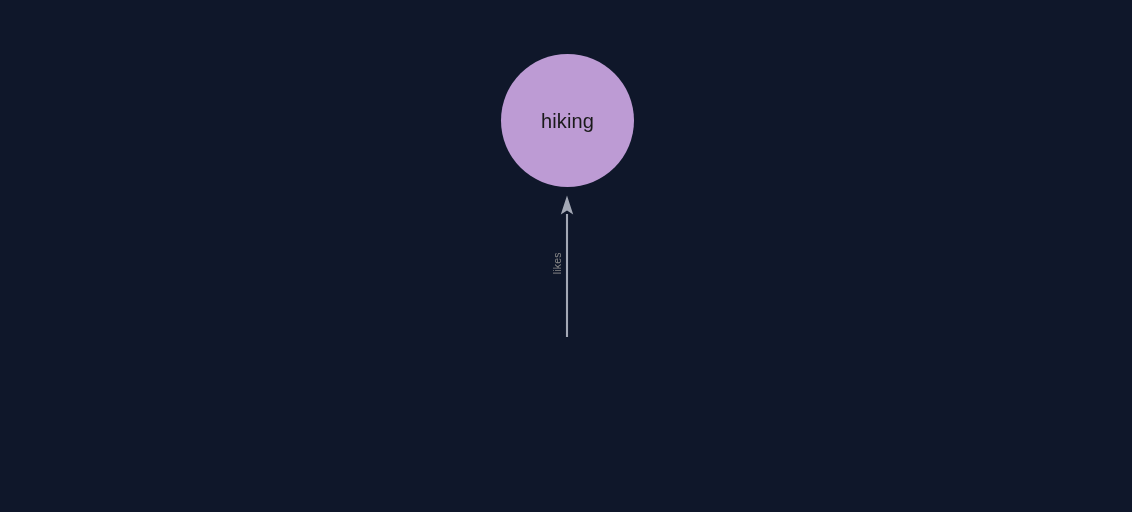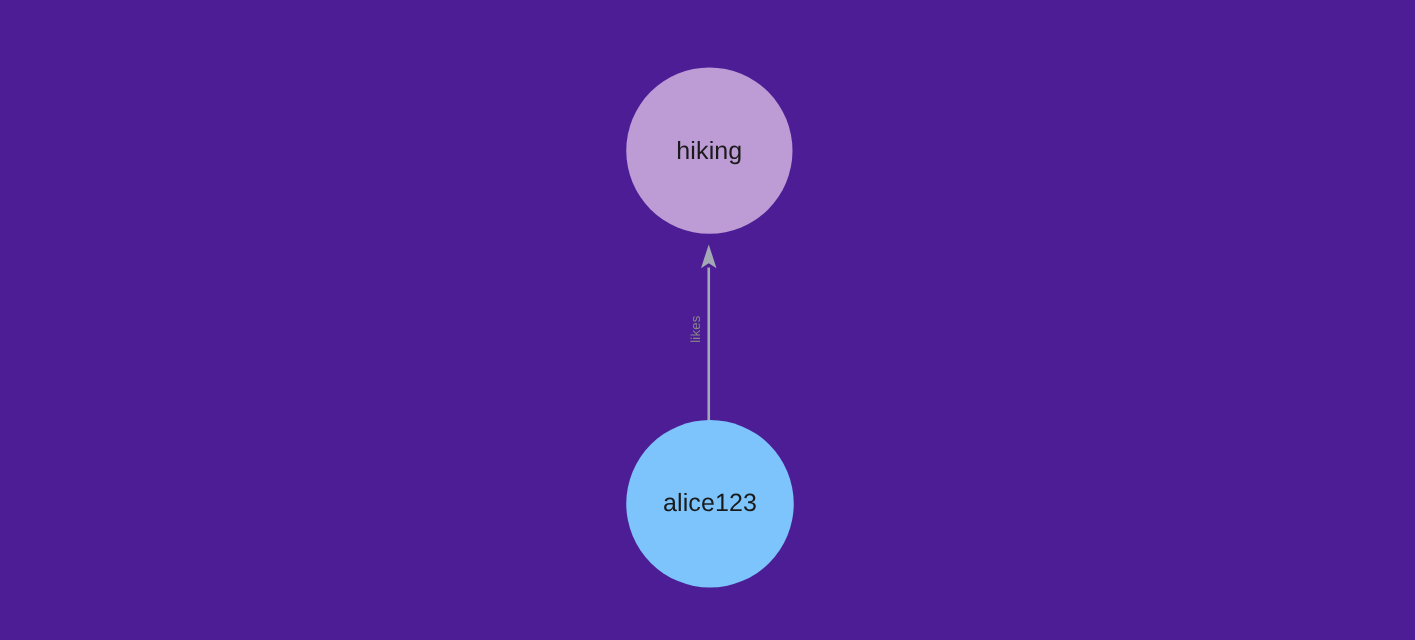--- a/index.html
+++ b/index.html
@@ -9,21 +9,21 @@
   body {
     width: 1132px;
     height: 512px;
     overflow: hidden;
     font-family: "Liberation Sans", sans-serif;
   }
   #graph-canvas {
     position: relative;
     width: 1132px;
     height: 512px;
-    background: #4c1d95;
+    background: #0f172a;
   }
   .edge-layer {
     position: absolute;
     top: 0;
     left: 0;
     width: 1132px;
     height: 512px;
   }
   .graph-node {
     position: absolute;
@@ -85,17 +85,14 @@
       <polygon points="567,195.5 573.2,214.5 567,210.5 560.8,214.5" fill="#a3a8b5"></polygon>
     </g>
   </svg>
 
   <div class="edge-label" id="edge-label-likes">likes</div>
 
   <div class="graph-node" id="node-hiking">
     <span class="node-label">hiking</span>
   </div>
 
-  <div class="graph-node" id="node-alice123">
-    <span class="node-label">alice123</span>
-  </div>
 
 </div>
 
 </body></html>

